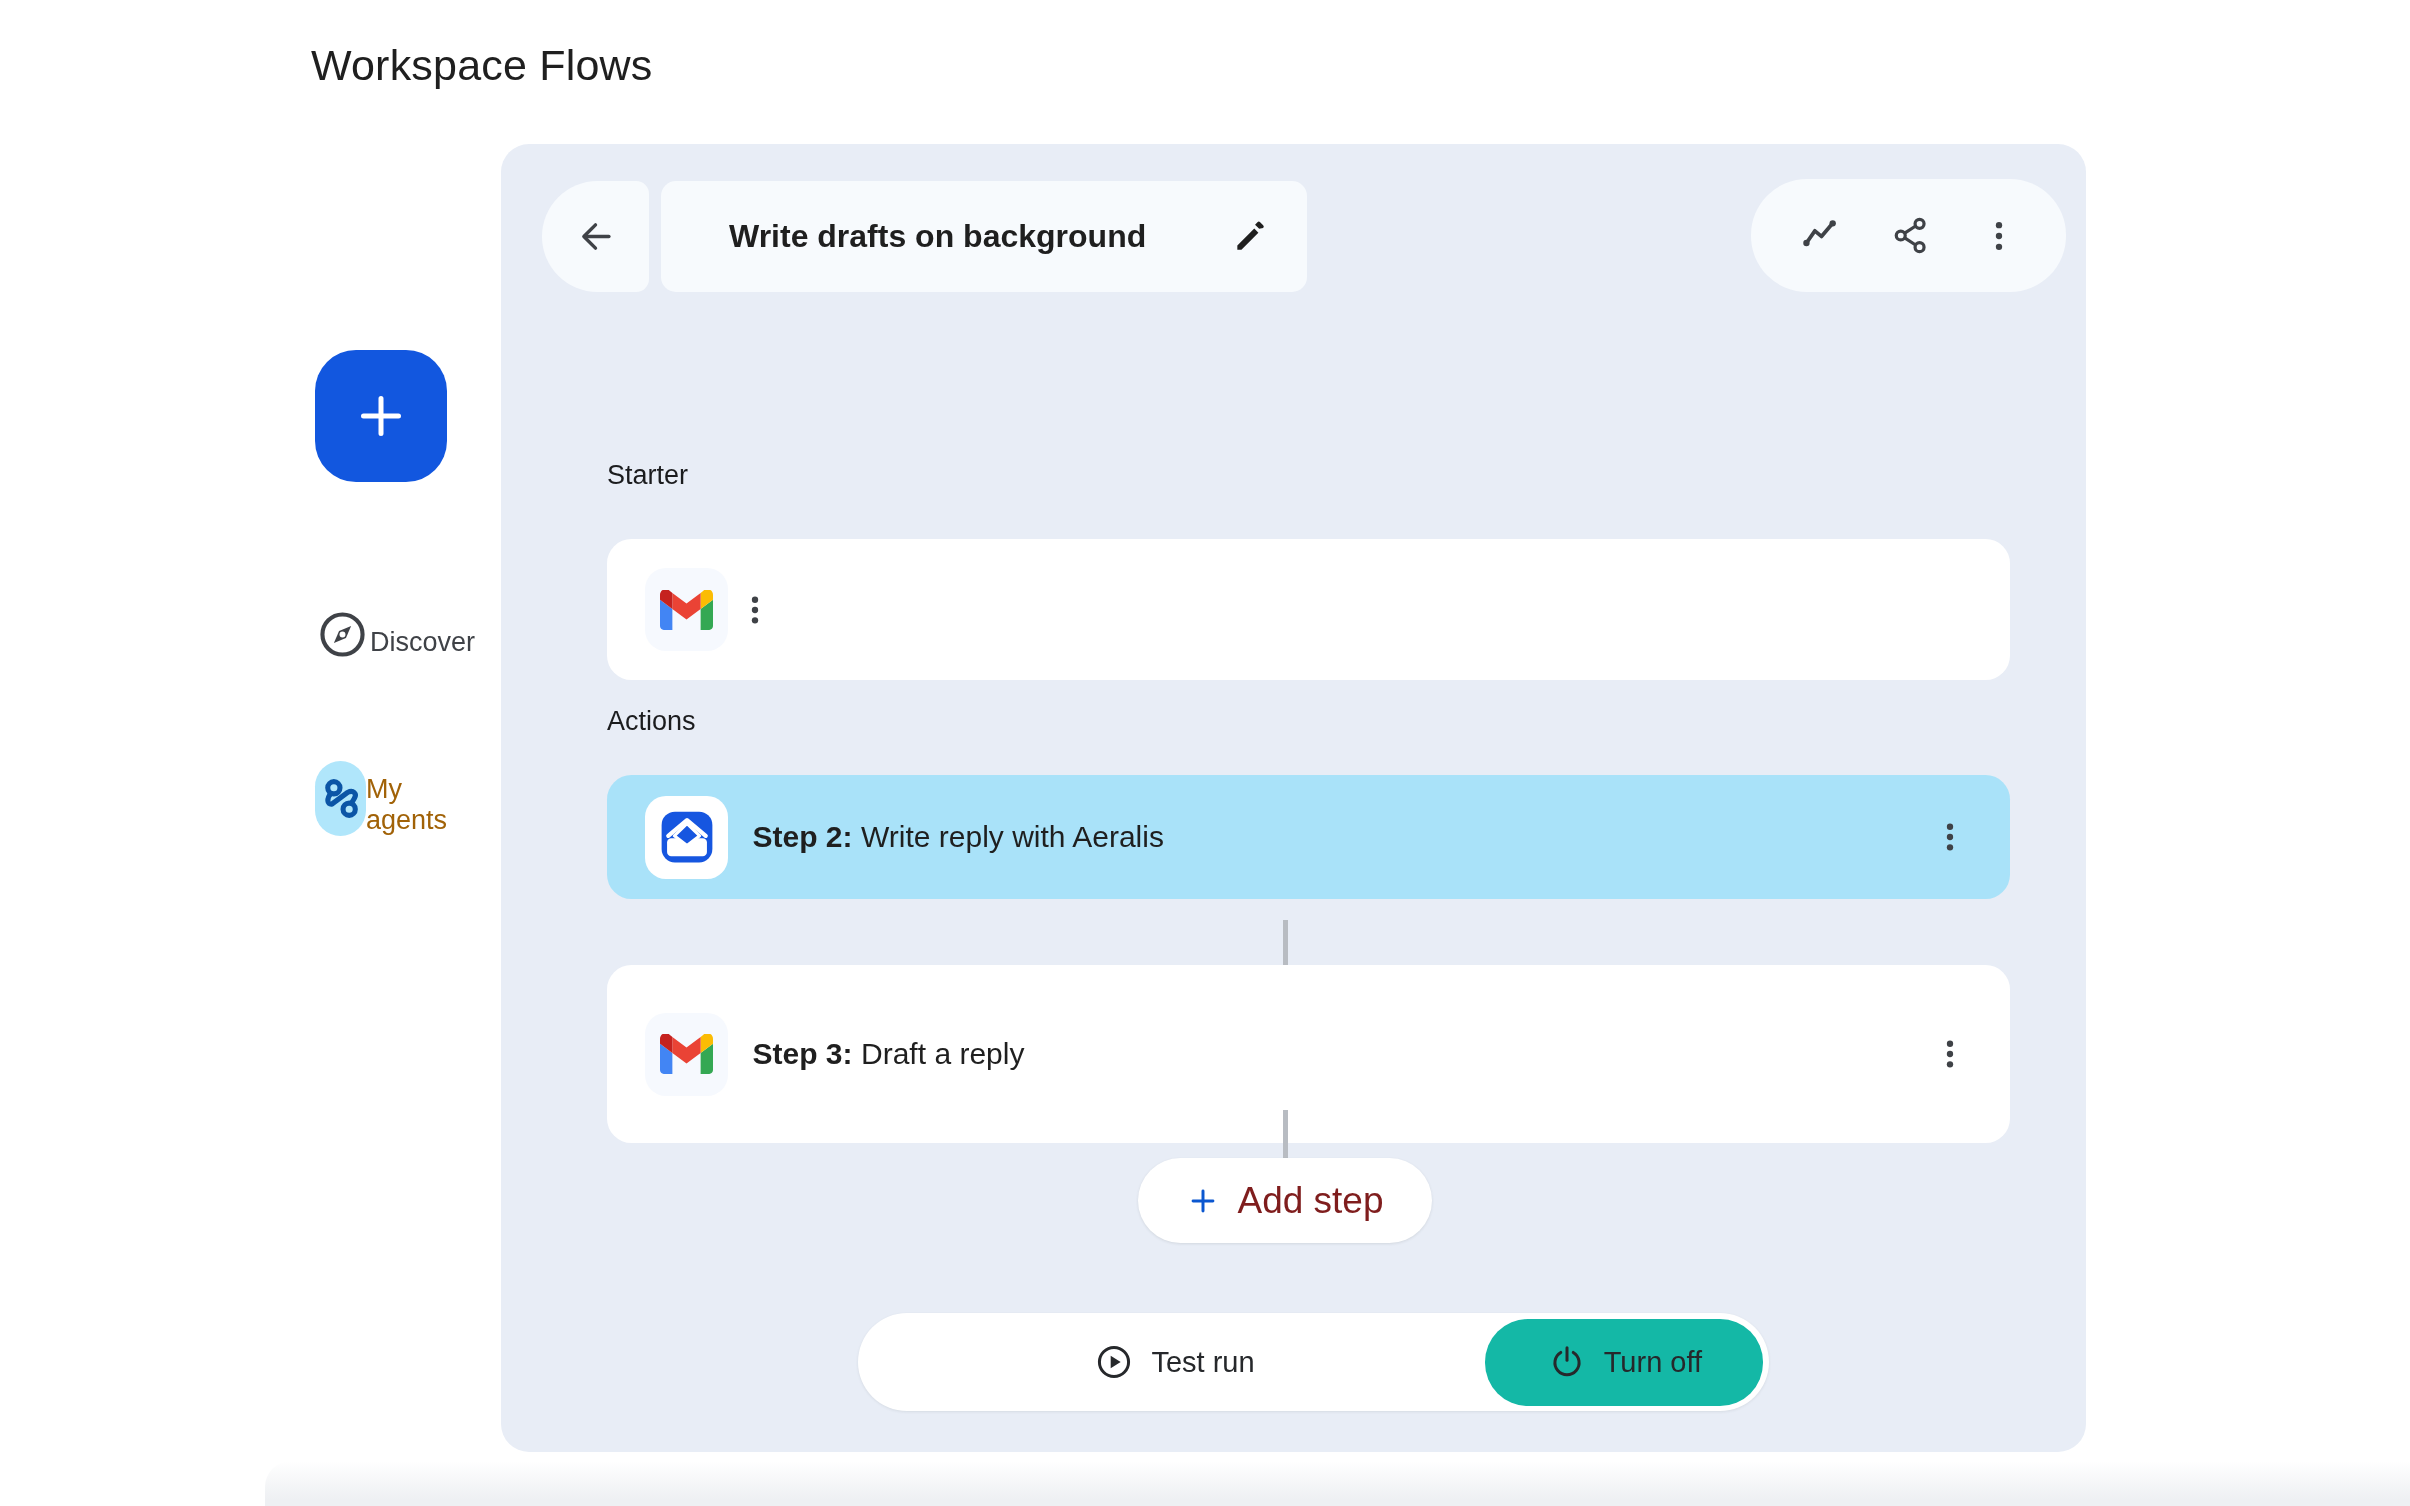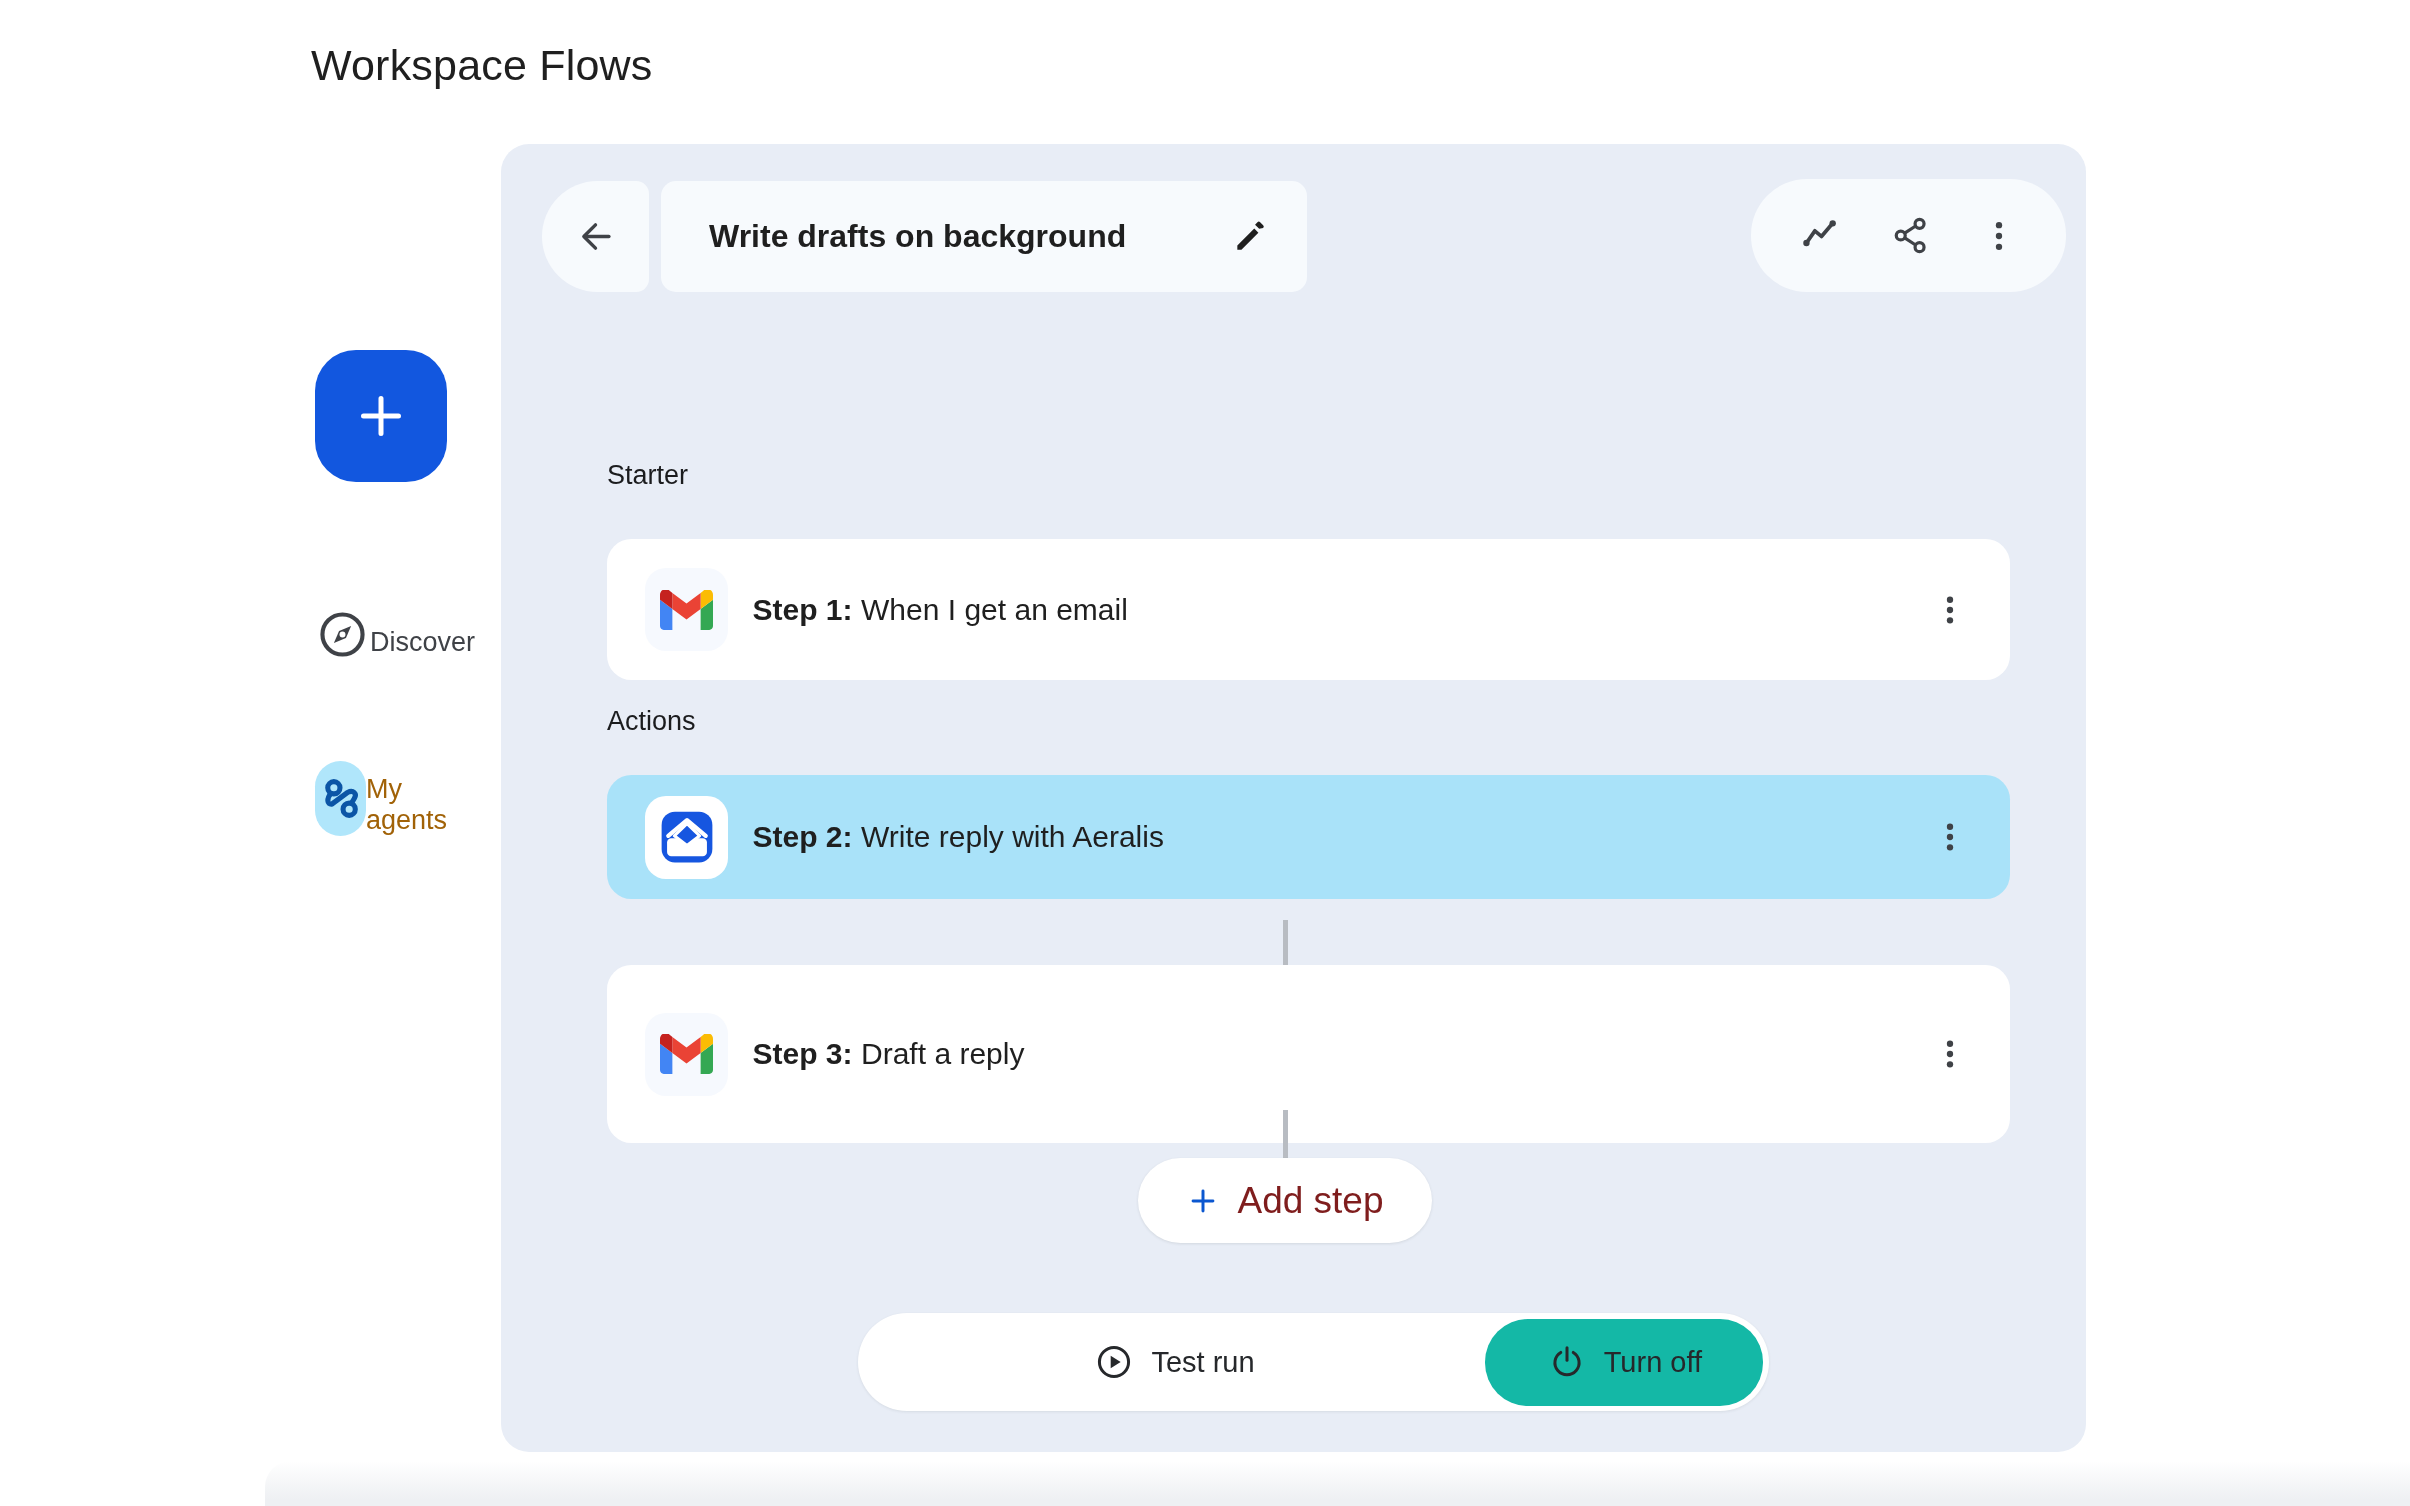--- a/index.html
+++ b/index.html
@@ -23,21 +23,21 @@
   .nav-label{margin-top:15px;font-size:27px;}
   .nav-label.grey{color:#3f4247;}
   .nav-label.blue{color:#a16207;font-weight:400;margin-top:13px;}
 
   
   .card{left:501px;top:144px;width:1585px;height:1308px;border-radius:28px;background:#e8edf6;}
 
   .back-btn{position:absolute;left:41px;top:37px;width:107px;height:111px;border:none;cursor:pointer;
             border-radius:56px 13px 13px 56px;background:#f7fafd;display:flex;align-items:center;justify-content:center;}
   .title-pill{position:absolute;left:160px;top:37px;width:646px;height:111px;border-radius:15px;background:#f7fafd;
-              display:flex;align-items:center;justify-content:space-between;padding:0 38px 0 48px;box-sizing:border-box;cursor:pointer;}
+              display:flex;align-items:center;justify-content:space-between;padding:0 38px 0 68px;box-sizing:border-box;cursor:pointer;}
   .flow-title{font-size:32px;font-weight:700;color:#1f1f1f;white-space:nowrap;}
   .edit-btn{border:none;background:transparent;cursor:pointer;display:flex;align-items:center;justify-content:center;padding:0;}
 
   .toolbar-pill{position:absolute;left:1250px;top:35px;width:315px;height:113px;border-radius:56px;background:#f7fafd;
                 display:flex;align-items:center;justify-content:space-evenly;}
   .icon-btn{border:none;background:transparent;cursor:pointer;display:flex;align-items:center;justify-content:center;padding:0;}
 
   .section-label{position:absolute;left:106px;font-size:27px;color:#1b1c1e;}
   .label-starter{top:316px;}
   .label-actions{top:562px;}
@@ -173,23 +173,20 @@
   <div class="step-row step1">
     <span class="app-tile">
       <svg width="53" height="40" viewBox="0 0 48 36">
         <path fill="#4285F4" d="M3.4 36h7.8V17L0 8.7v23.9C0 34.5 1.5 36 3.4 36z"></path>
         <path fill="#34A853" d="M36.8 36h7.8c1.9 0 3.4-1.5 3.4-3.4V8.7L36.8 17z"></path>
         <path fill="#FBBC04" d="M36.8 2.5V17L48 8.7V4.2c0-4.2-4.8-6.6-8.2-4.1z"></path>
         <path fill="#EA4335" d="M11.2 17V2.5L24 12.1 36.8 2.5V17L24 26.6z"></path>
         <path fill="#C5221F" d="M0 4.2v4.5L11.2 17V2.5L8.2.1C4.8-2.4 0 0 0 4.2z"></path>
       </svg>
     </span>
-    <span class="step-text">
-      <span class="step-prefix">Step 1:</span><span>When I get an email</span>
-    </span>
     <button class="kebab-btn">
       <span style="display:flex;">
         <svg width="38" height="38" viewBox="0 0 48 48" fill="#3f4247">
             <circle cx="24" cy="11" r="4"></circle>
             <circle cx="24" cy="24" r="4"></circle>
             <circle cx="24" cy="37" r="4"></circle>
           </svg>
       </span>
     </button>
   </div>

